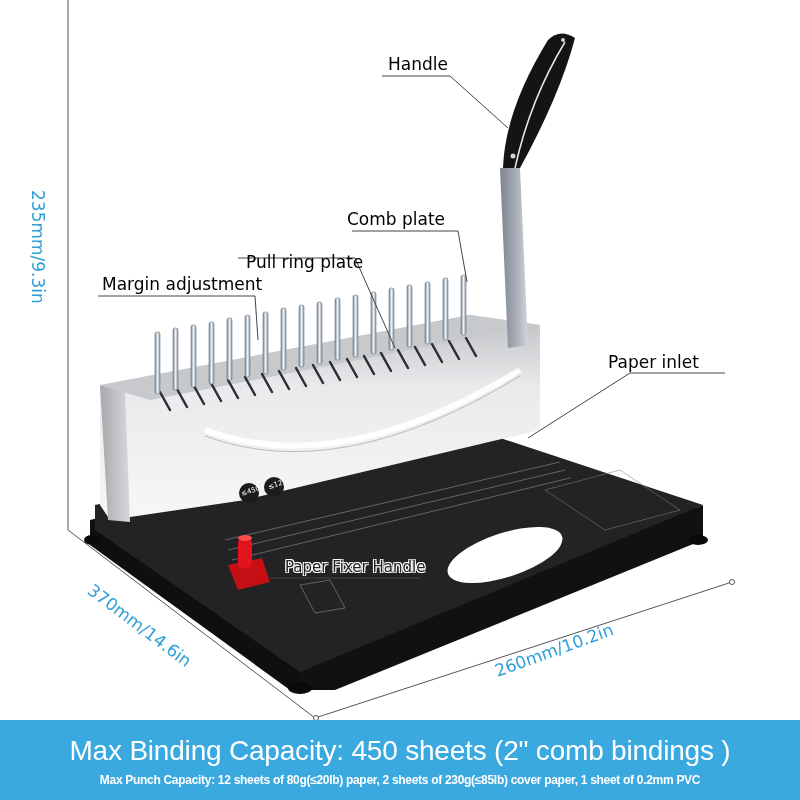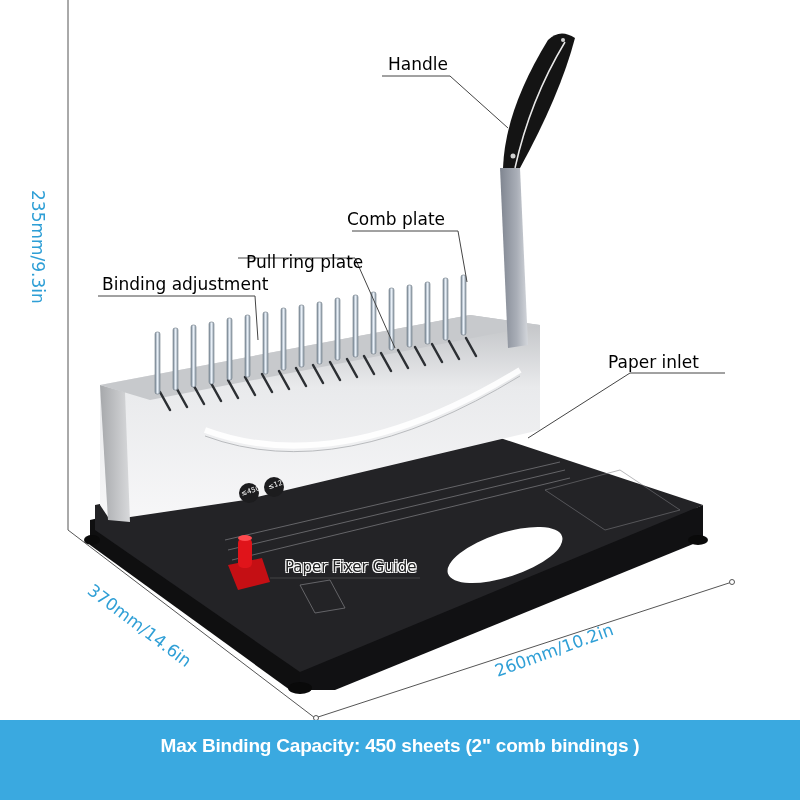--- a/index.html
+++ b/index.html
@@ -2,21 +2,21 @@
 <html><head>
 <meta charset="utf-8">
 <style>
   html, body { margin:0; padding:0; }
   body { width:800px; height:800px; background:#ffffff; position:relative; overflow:hidden;
          font-family:"Liberation Sans", "DejaVu Sans", sans-serif; }
   .stage { position:absolute; left:0; top:0; width:800px; height:800px; }
   .label { position:absolute; font-family:"DejaVu Sans", sans-serif; font-size:17px; color:#000000; white-space:nowrap; }
   .dim { position:absolute; color:#2f9fd6; font-family:"DejaVu Sans", sans-serif; font-size:17px; white-space:nowrap; transform-origin:left top; }
   .banner { position:absolute; left:0; top:720px; width:800px; height:80px; background:#3aa9e0; color:#fff; text-align:center; }
-  .banner .title { font-family:"Liberation Sans", sans-serif; font-weight:bold; font-size:19px; margin-top:15px; letter-spacing:-0.2px; }
+  .banner .title { font-family:"Liberation Sans", sans-serif; font-weight:normal; font-size:28px; margin-top:15px; letter-spacing:-0.2px; }
   .banner .sub { font-family:"Liberation Sans", sans-serif; font-weight:bold; font-size:12px; margin-top:6px; letter-spacing:-0.3px; }
   .fixer-label { position:absolute; left:285px; top:558px; font-family:"DejaVu Sans", sans-serif; font-size:15px; color:#222;
                  text-shadow: -1px -1px 0 #fff, 1px -1px 0 #fff, -1px 1px 0 #fff, 1px 1px 0 #fff; }
 </style>
 </head>
 <body>
 
 <div class="stage">
   <svg width="800" height="800" viewBox="0 0 800 800">
     <defs>
@@ -150,29 +150,30 @@
       <polyline points="98,296 255,296 258,340"></polyline>
       <polyline points="725,373 630,373 528,438"></polyline>
       <polyline points="270,578 420,578"></polyline>
     </g>
   </svg>
 
   
   <div class="label" style="left:388px; top:54px;">Handle</div>
   <div class="label" style="left:347px; top:209px;">Comb plate</div>
   <div class="label" style="left:246px; top:236px;margin-top:16px;">Pull ring plate</div>
-  <div class="label" style="left:102px; top:274px;">Binding adjustment</div>
+  <div class="label" style="left:102px; top:274px;">Margin adjustment</div>
   <div class="label" style="left:608px; top:352px;">Paper inlet</div>
-  <div class="fixer-label">Paper Fixer Guide</div>
+  <div class="fixer-label">Paper Fixer Handle</div>
 
   
   <div style="position:absolute; left:241px; top:487px; font-size:7px; color:#fff; font-family:'DejaVu Sans',sans-serif; transform:rotate(-18deg);">≤450</div>
   <div style="position:absolute; left:268px; top:481px; font-size:7px; color:#fff; font-family:'DejaVu Sans',sans-serif; transform:rotate(-18deg);">≤12</div>
 
   
   <div class="dim" style="left:28px; top:190px; transform:rotate(90deg) translate(0,-20px);">235mm/9.3in</div>
   <div class="dim" style="left:96px; top:580px; transform:rotate(37deg);">370mm/14.6in</div>
   <div class="dim" style="left:492px; top:662px; transform:rotate(-20deg);">260mm/10.2in</div>
 </div>
 
 <div class="banner">
   <div class="title">Max Binding Capacity: 450 sheets (2" comb bindings )</div>
+  <div class="sub">Max Punch Capacity: 12 sheets of 80g(≤20lb) paper, 2 sheets of 230g(≤85lb) cover paper, 1 sheet of 0.2mm PVC</div>
 </div>
 
 </body></html>

